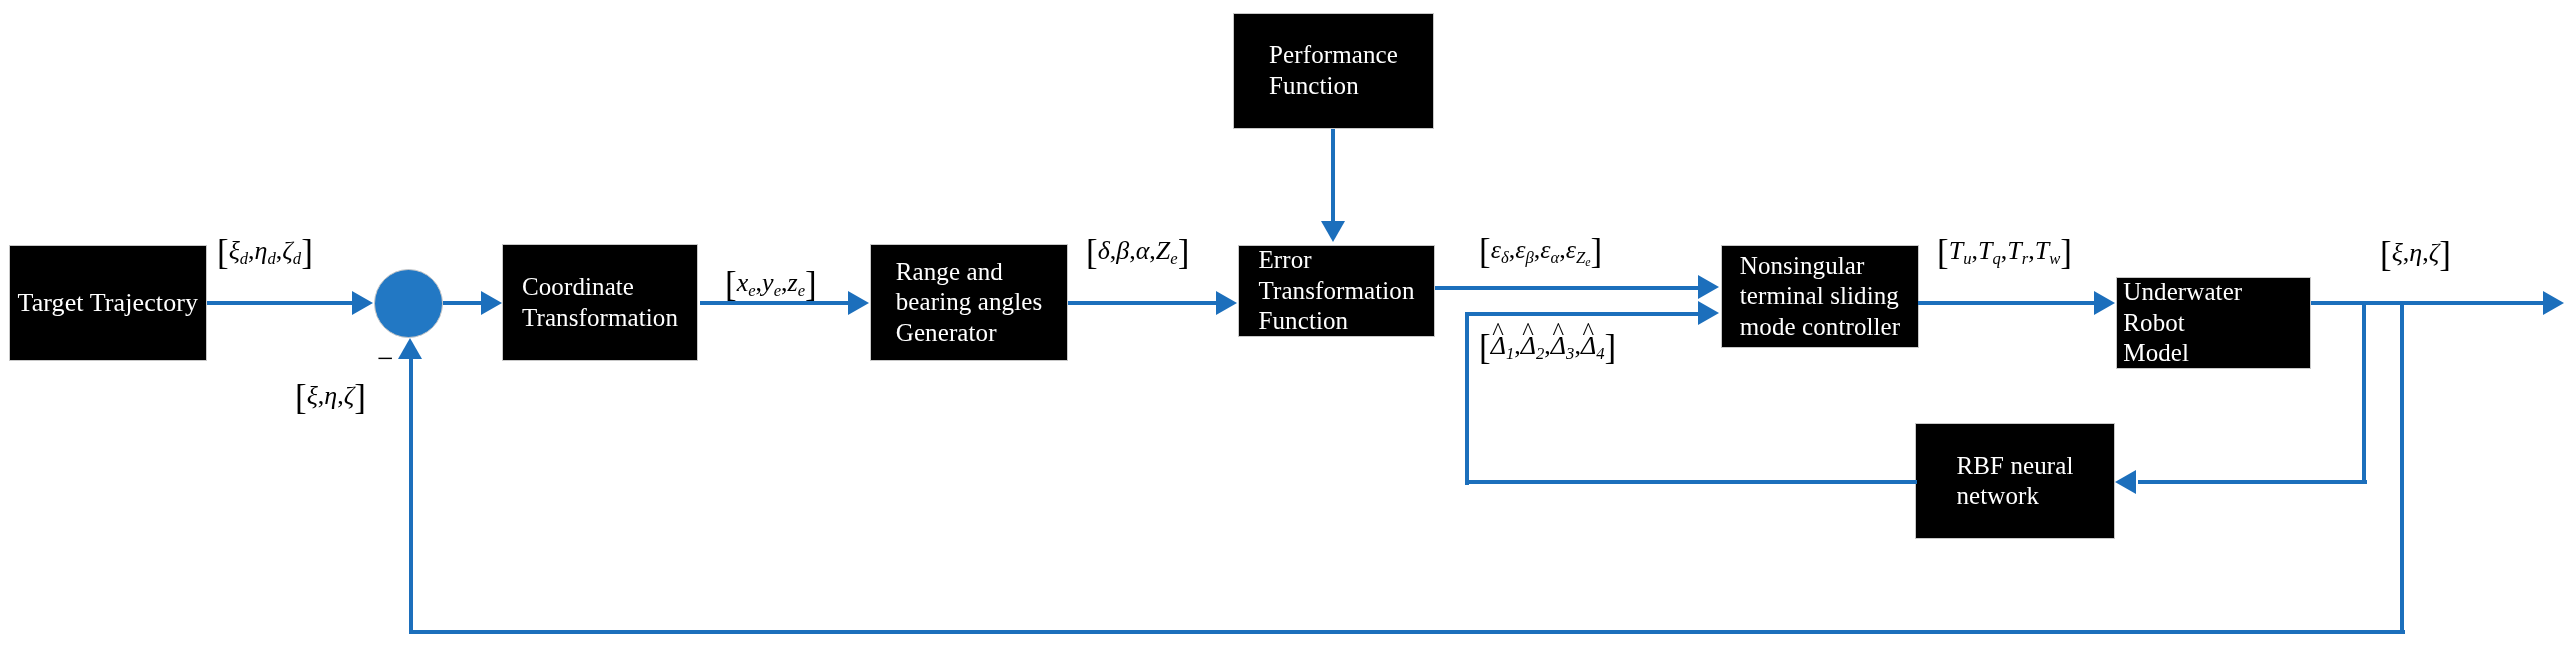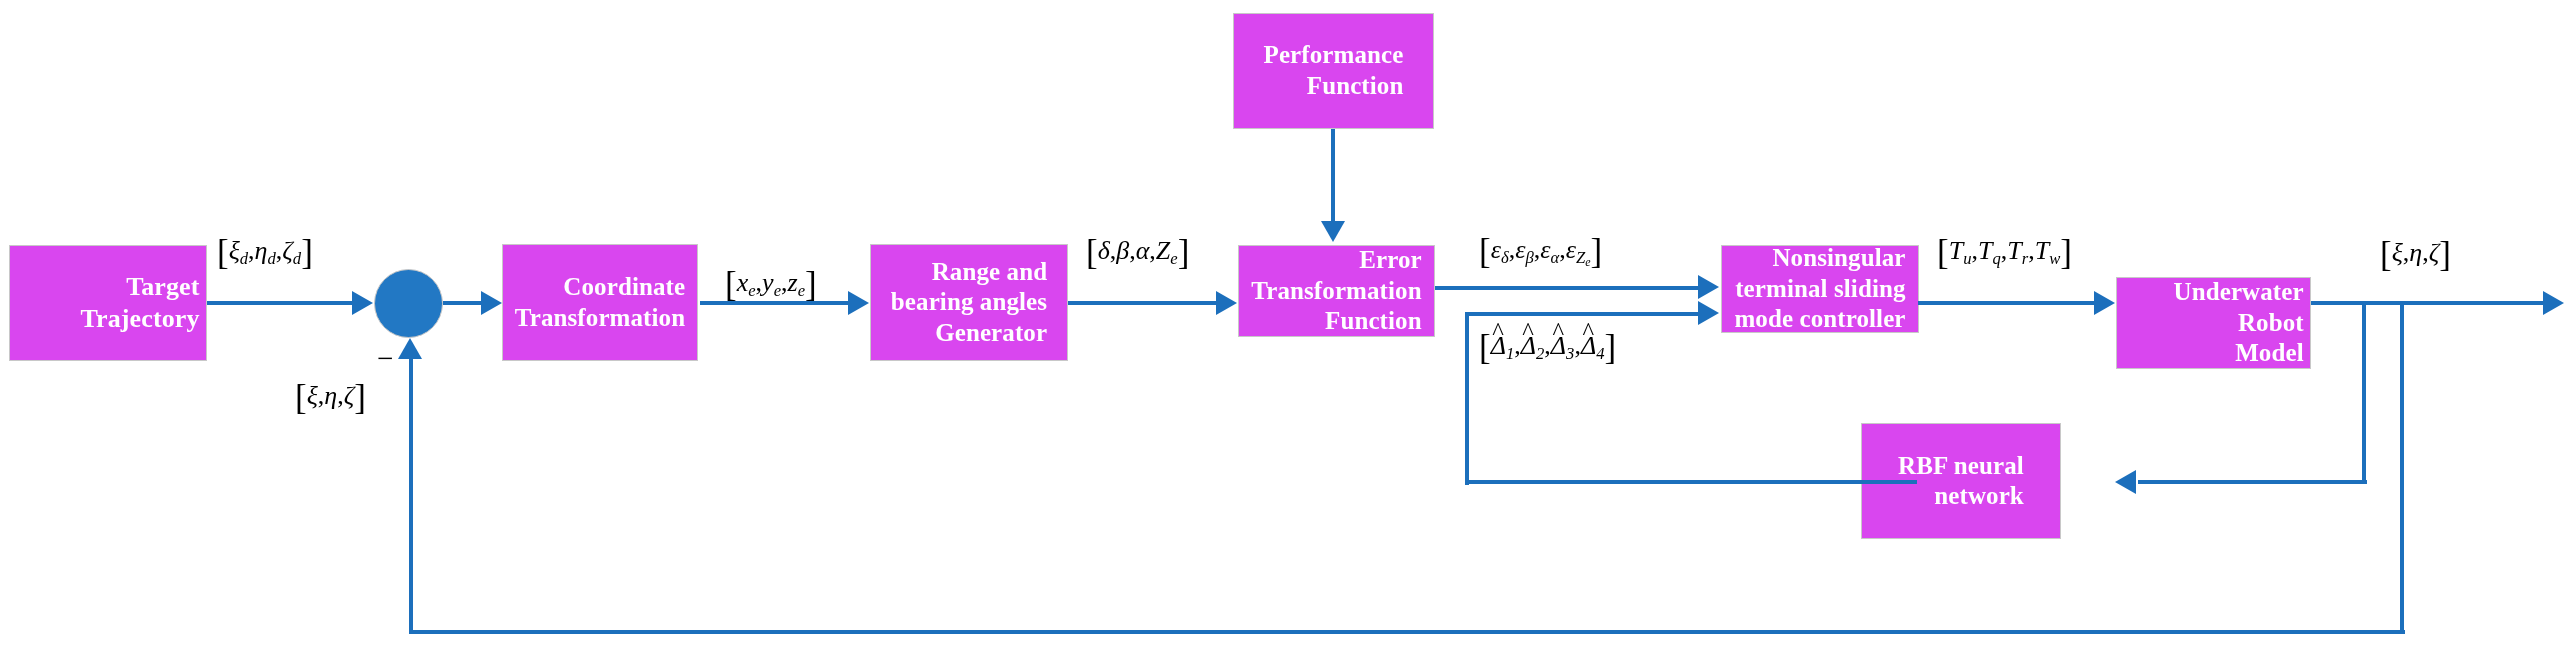--- a/index.html
+++ b/index.html
@@ -14,34 +14,33 @@
   #canvas {
     position: relative;
     width: 2576px;
     height: 651px;
     background: #ffffff;
     overflow: hidden;
   }
   
   .block {
     position: absolute;
-    background: #d946ef;
+    background: #000000;
     border: 1.9px solid #c8c8c8;
     box-sizing: border-box;
     display: flex;
     align-items: center;
     justify-content: center;
-    text-align: right;
+    text-align: left;
     color: #ffffff;
     font-family: "Liberation Serif", "DejaVu Serif", serif;
     font-size: 25px;
     line-height: 1.22;
     letter-spacing: 0.1px;
     padding: 0 6.3px;
-    font-weight: bold;
   }
   .block span { display: block; }
 
   
   .sum-junction {
     position: absolute;
     background: #2278c4;
     border: 1.9px solid #c8c8c8;
     border-radius: 50%;
     box-sizing: border-box;
@@ -165,36 +164,36 @@
   </div>
 
   <div class="block" style="left:1238px; top:245px; width:197px; height:92px;">
     <div>
       <span>Error</span>
       <span>Transformation</span>
       <span>Function</span>
     </div>
   </div>
 
-  <div class="block" style="left:1721px; top:245px; width:198px; height:88px;">
+  <div class="block" style="left:1721px; top:245px; width:198px; height:103px;">
     <div>
       <span>Nonsingular</span>
       <span>terminal sliding</span>
       <span>mode controller</span>
     </div>
   </div>
 
   <div class="block" style="left:2116px; top:245px; width:195px; height:92px;margin-top:32px;">
     <div>
       <span>Underwater Robot</span>
       <span>Model</span>
     </div>
   </div>
 
-  <div class="block" style="left:1861px; top:423px; width:200px; height:116px;">
+  <div class="block" style="left:1915px; top:423px; width:200px; height:116px;">
     <div>
       <span>RBF neural</span>
       <span>network</span>
     </div>
   </div>
 
   <div class="sum-junction" style="left:374px; top:269px; width:69px; height:69px;"></div>
   <div class="sum-sign" style="left:377px; top:344px;">−</div>
 
   <div class="hline" style="left:207px; top:301px; width:146px;"></div>

